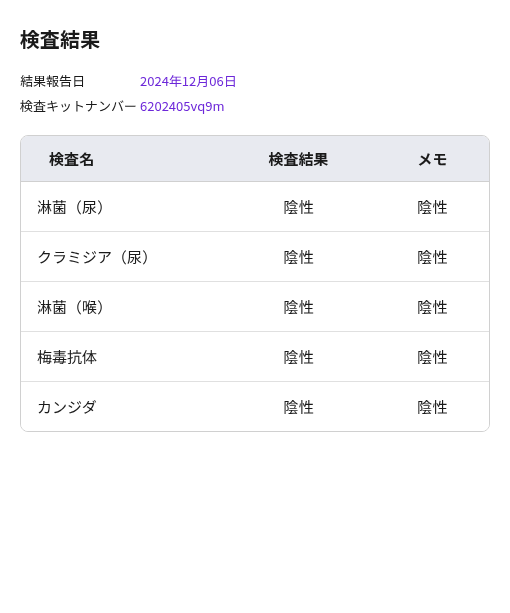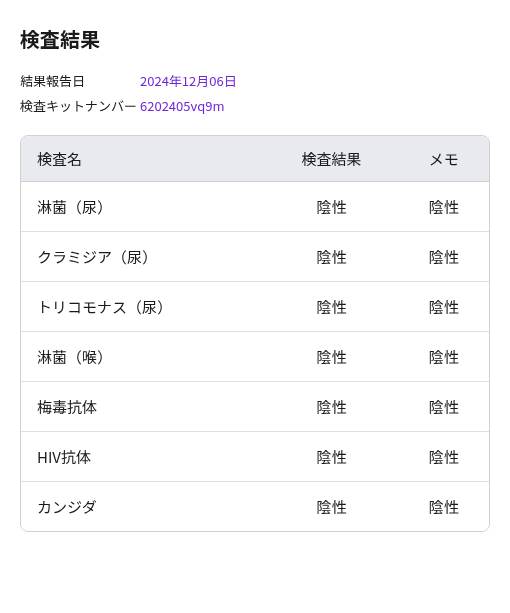--- a/index.html
+++ b/index.html
@@ -52,23 +52,23 @@
     table {
       width: 100%;
       border-collapse: collapse;
     }
 
     thead tr {
       background-color: #e8eaf0;
     }
 
     thead th {
-      padding: 12px 16px;
+      padding: 12px 28px;
       font-size: 15px;
-      font-weight: normal;
+      font-weight: bold;
       text-align: left;
       border-bottom: 1px solid #d0d0d0;
     }
 
     thead th:nth-child(2),
     thead th:nth-child(3) {
       text-align: center;
     }
 
     tbody tr {
@@ -120,36 +120,26 @@
           <td>淋菌（尿）</td>
           <td>陰性</td>
           <td>陰性</td>
         </tr>
         <tr>
           <td>クラミジア（尿）</td>
           <td>陰性</td>
           <td>陰性</td>
         </tr>
         <tr>
-          <td>トリコモナス（尿）</td>
-          <td>陰性</td>
-          <td>陰性</td>
-        </tr>
-        <tr>
           <td>淋菌（喉）</td>
           <td>陰性</td>
           <td>陰性</td>
         </tr>
         <tr>
           <td>梅毒抗体</td>
-          <td>陰性</td>
-          <td>陰性</td>
-        </tr>
-        <tr>
-          <td>HIV抗体</td>
           <td>陰性</td>
           <td>陰性</td>
         </tr>
         <tr>
           <td>カンジダ</td>
           <td>陰性</td>
           <td>陰性</td>
         </tr>
       </tbody>
   </table>

